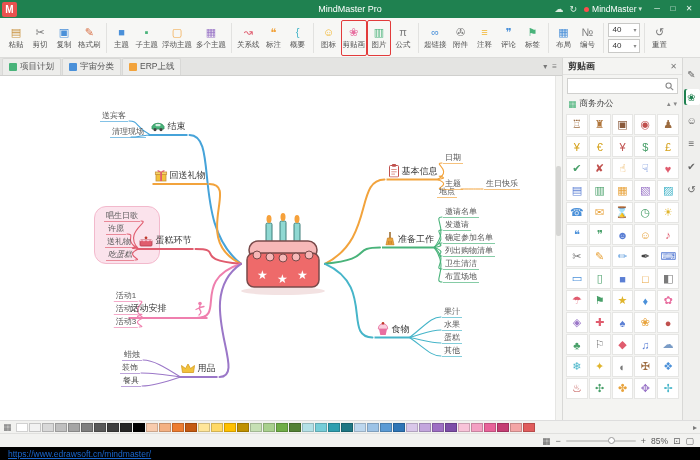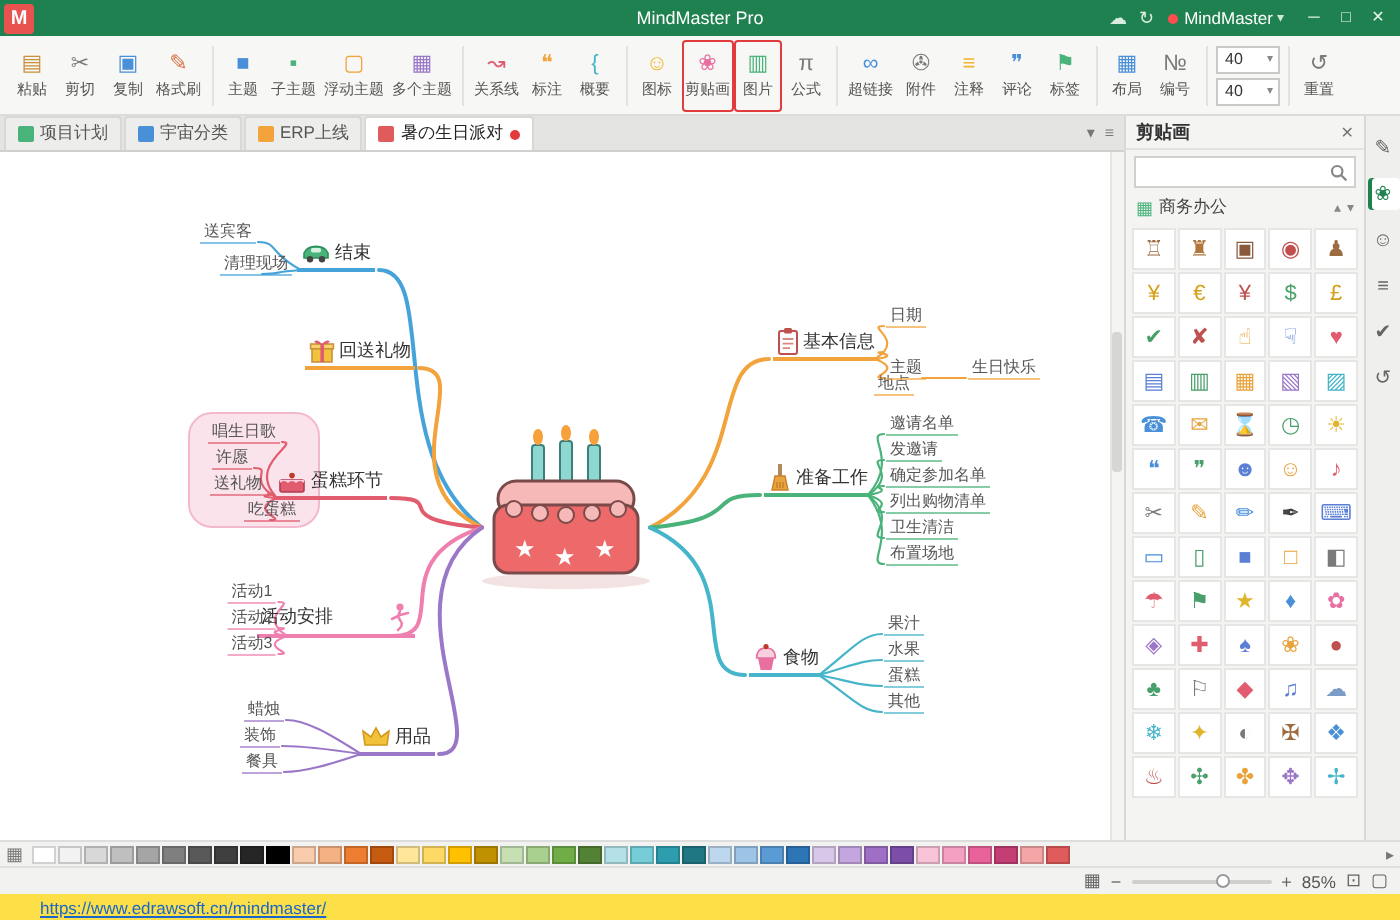--- a/index.html
+++ b/index.html
@@ -89,21 +89,21 @@
   .swatch { width:12px; height:9px; border:1px solid rgba(0,0,0,.18); margin-right:1px; flex:none; }
   .pal-more { margin-left:auto; font-size:8px; color:#777; }
 
   .status-row { height:14px; background:#f2f2f0; border-top:1px solid #e0e0de; display:flex; align-items:center; padding:0 6px;
                 font-size:8.5px; color:#555; flex:none; }
   .st-right { margin-left:auto; display:flex; align-items:center; gap:5px; }
   .st-ic { font-size:9px; color:#666; }
   .slider { width:70px; height:2px; background:#cfcfcd; position:relative; border-radius:1px; }
   .thumb { position:absolute; left:60%; top:-3px; width:7px; height:7px; background:#fff; border:1px solid #999; border-radius:50%; }
 
-  .link-row { height:13px; background:#fde047; display:flex; align-items:center; padding:0 20px; flex:none; }
+  .link-row { height:13px; background:#000000; display:flex; align-items:center; padding:0 8px; flex:none; }
   .link { color:#1a66cc; font-size:8.5px; text-decoration:underline; }
 </style>
 </head>
 <body>
 
 <div class="menubar">
   <div class="logo">M</div>
   <div class="mb-title">MindMaster Pro</div>
   <div class="mb-right">
     <span style="display:flex;gap:6px;">
@@ -257,25 +257,20 @@
             <span class="tab-ic" style="background: rgb(73, 179, 122);"></span>
             <span class="tab-lb">项目计划</span>
           </div>
           <div class="tab">
             <span class="tab-ic" style="background: rgb(74, 144, 217);"></span>
             <span class="tab-lb">宇宙分类</span>
           </div>
           <div class="tab">
             <span class="tab-ic" style="background: rgb(242, 163, 60);"></span>
             <span class="tab-lb">ERP上线</span>
-          </div>
-          <div class="tab active">
-            <span class="tab-ic" style="background: rgb(224, 92, 92);"></span>
-            <span class="tab-lb">暑の生日派对</span>
-            <span class="tab-dot"></span>
           </div>
         </div>
       <div class="tabstrip-right">
           <span class="ts-ic">▾</span>
           <span class="ts-ic">≡</span>
         </div>
     </div>
     <div class="canvas">
       <svg class="connectors" viewBox="0 0 562 344">
           <path d="M241 187.8 C191 149.16000000000003 219.5 59 189.5 59" stroke="#46a3d9" stroke-width="2" fill="none" stroke-linecap="round"></path>
@@ -376,21 +371,21 @@
               <rect x="1.5" y="5" width="12" height="6" rx="1" fill="#e05c6e" stroke="#b03b4d" stroke-width="0.8"></rect>
               <path d="M1.5 6.5 Q3.5 4.5 5.5 6.5 Q7.5 4.5 9.5 6.5 Q11.5 4.5 13.5 6.5 L13.5 5 L1.5 5 Z" fill="#f9d0de"></path>
               <circle cx="7.5" cy="2.8" r="1.4" fill="#c0392b"></circle>
             </svg>
           </span>
           <span class="mm-lb">蛋糕环节</span>
         </div>
         <div class="mm-child" style="left: 122px; top: 140px; border-bottom-color: rgba(224, 92, 110, 0.667);"><span class="mm-lb">唱生日歌</span></div>
         <div class="mm-child" style="left: 116px; top: 153px; border-bottom-color: rgba(224, 92, 110, 0.667);"><span class="mm-lb">许愿</span></div>
         <div class="mm-child" style="left: 119px; top: 166px; border-bottom-color: rgba(224, 92, 110, 0.667);"><span class="mm-lb">送礼物</span></div>
-        <div class="mm-child" style="left: 136px; top: 179px; border-bottom-color: rgba(224, 92, 110, 0.667);"><span class="mm-lb">吃蛋糕</span></div>
+        <div class="mm-child" style="left: 120px; top: 179px; border-bottom-color: rgba(224, 92, 110, 0.667); font-style: italic;"><span class="mm-lb">吃蛋糕</span></div>
         <div class="mm-node" style="left: 168px; top: 234px; border-bottom-color: rgb(239, 127, 174); gap: 28px;">
           <span class="mm-lb">活动安排</span>
           <span class="mm-ic">
             <svg width="11" height="15" viewBox="0 0 11 15">
               <circle cx="5.5" cy="2.5" r="1.8" fill="#ef7fae"></circle>
               <path d="M5.5 4.5 Q4 7.5 5.8 9.5 Q7.5 11.5 4.5 14 M5.5 6.5 L1.5 8.5 M5.5 6.5 L9.5 5.5" stroke="#ef7fae" stroke-width="1.3" fill="none" stroke-linecap="round"></path>
             </svg>
           </span>
         </div>
         <div class="mm-child" style="left: 126px; top: 220px; border-bottom-color: rgba(239, 127, 174, 0.667);"><span class="mm-lb">活动1</span></div>

